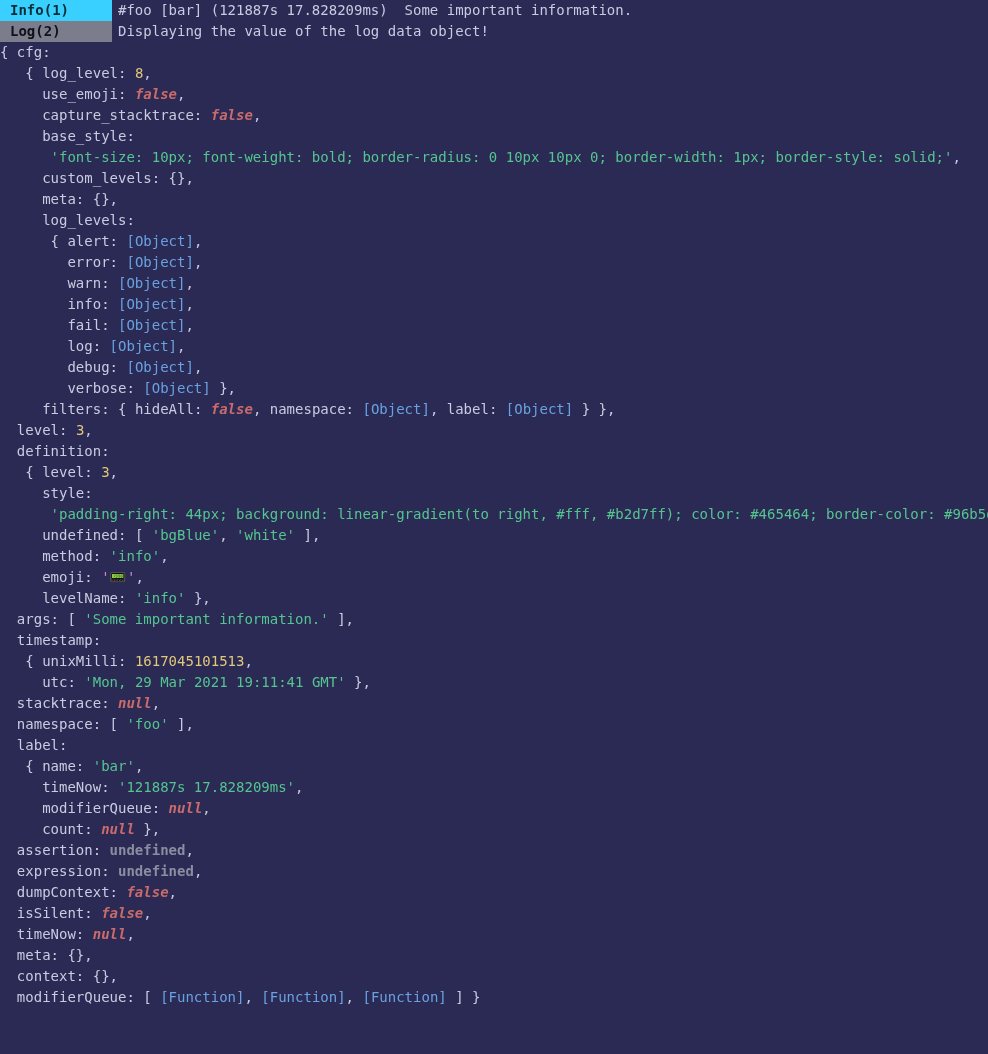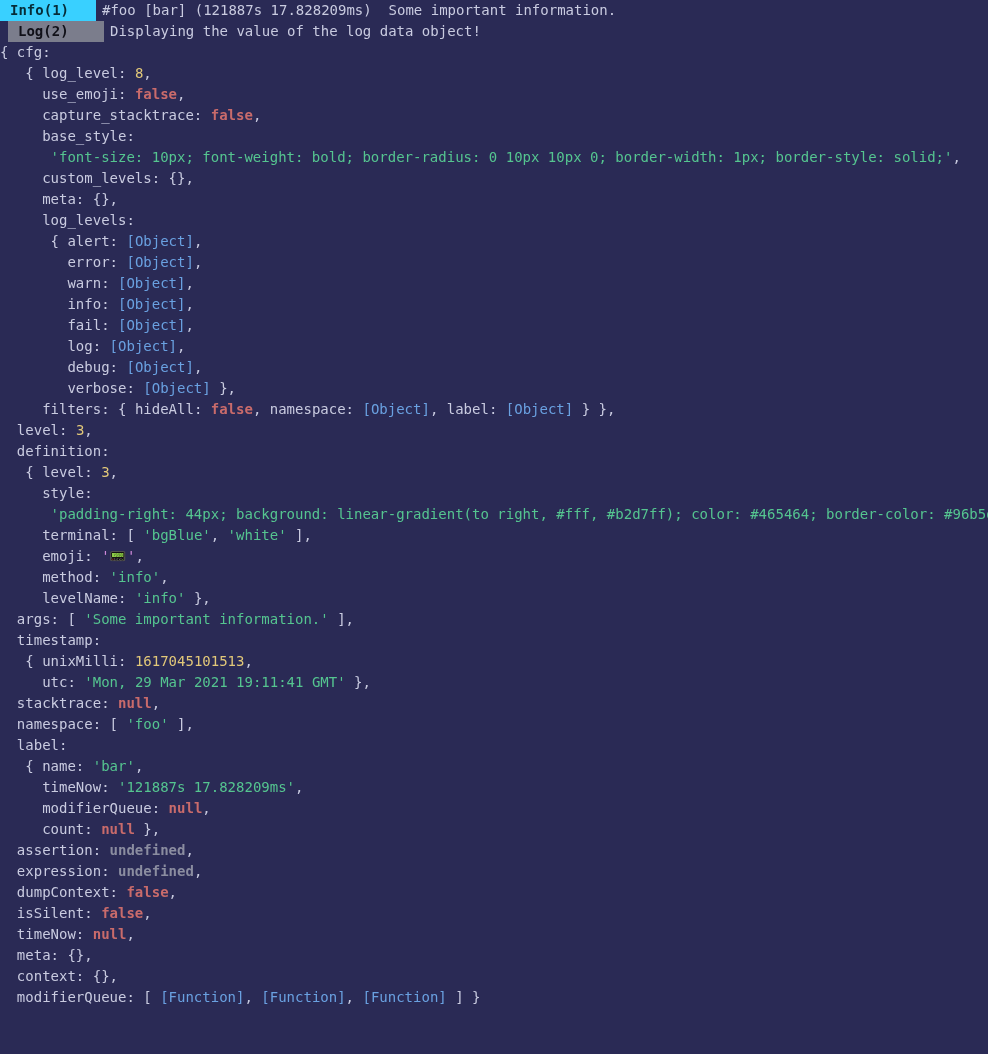--- a/index.html
+++ b/index.html
@@ -23,31 +23,31 @@
     background: var(--bg);
     color: var(--fg);
     font-family: "Menlo", "Consolas", "DejaVu Sans Mono", monospace;
     font-size: 14px;
     line-height: 21px;
     width: 988px;
   }
   .line { white-space: pre; padding: 0 8px 0 0; min-height: 21px; }
   .badge {
     display: inline-block;
-    width: 96px;
+    width: 112px;
     padding: 0 10px 0 10px;
     margin-right: 6px;
     font-weight: 600;
   }
   .badge-info { background: var(--badge-info-bg); color: var(--badge-info-fg); }
-  .badge-log  { background: var(--badge-log-bg);  color: var(--badge-log-fg); margin-left: 8px;  }
+  .badge-log  { background: var(--badge-log-bg);  color: var(--badge-log-fg);  }
   .k   { color: var(--key); }
   .n   { color: var(--num); }
   .s   { color: var(--str); }
-  .nl  { color: var(--null); font-weight: 600; }
+  .nl  { color: var(--null); font-weight: 600; font-style: italic; }
   .o   { color: var(--obj); }
   .u   { color: var(--undef); font-weight: bold; }
   .em  { color: var(--emoji); }
   .p   { color: var(--fg); }
 </style>
 </head>
 <body>
 
 <div>
 
@@ -70,23 +70,23 @@
 <div class="line"><span class="p">        </span><span class="k">fail: </span><span class="o">[Object]</span><span class="p">,</span></div>
 <div class="line"><span class="p">        </span><span class="k">log: </span><span class="o">[Object]</span><span class="p">,</span></div>
 <div class="line"><span class="p">        </span><span class="k">debug: </span><span class="o">[Object]</span><span class="p">,</span></div>
 <div class="line"><span class="p">        </span><span class="k">verbose: </span><span class="o">[Object]</span><span class="p"> },</span></div>
 <div class="line"><span class="p">     </span><span class="k">filters: </span><span class="p">{ </span><span class="k">hideAll: </span><span class="nl">false</span><span class="p">, </span><span class="k">namespace: </span><span class="o">[Object]</span><span class="p">, </span><span class="k">label: </span><span class="o">[Object]</span><span class="p"> } },</span></div>
 <div class="line"><span class="p">  </span><span class="k">level: </span><span class="n">3</span><span class="p">,</span></div>
 <div class="line"><span class="p">  </span><span class="k">definition:</span></div>
 <div class="line"><span class="p">   { </span><span class="k">level: </span><span class="n">3</span><span class="p">,</span></div>
 <div class="line"><span class="p">     </span><span class="k">style:</span></div>
 <div class="line"><span class="p">      </span><span class="s">'padding-right: 44px; background: linear-gradient(to right, #fff, #b2d7ff); color: #465464; border-color: #96b5d7;'</span></div>
-<div class="line"><span class="p">     </span><span class="k">terminal: </span><span class="p">[ </span><span class="s">'bgBlue'</span><span class="p">, </span><span class="s">'white'</span><span class="p"> ],</span></div>
+<div class="line"><span class="p">     </span><span class="k">undefined: </span><span class="p">[ </span><span class="s">'bgBlue'</span><span class="p">, </span><span class="s">'white'</span><span class="p"> ],</span></div>
+<div class="line"><span class="p">     </span><span class="k">method: </span><span class="s">'info'</span><span class="p">,</span></div>
 <div class="line"><span class="p">     </span><span class="k">emoji: </span><span class="em">'📟'</span><span class="p">,</span></div>
-<div class="line"><span class="p">     </span><span class="k">method: </span><span class="s">'info'</span><span class="p">,</span></div>
 <div class="line"><span class="p">     </span><span class="k">levelName: </span><span class="s">'info'</span><span class="p"> },</span></div>
 <div class="line"><span class="p">  </span><span class="k">args: </span><span class="p">[ </span><span class="s">'Some important information.'</span><span class="p"> ],</span></div>
 <div class="line"><span class="p">  </span><span class="k">timestamp:</span></div>
 <div class="line"><span class="p">   { </span><span class="k">unixMilli: </span><span class="n">1617045101513</span><span class="p">,</span></div>
 <div class="line"><span class="p">     </span><span class="k">utc: </span><span class="s">'Mon, 29 Mar 2021 19:11:41 GMT'</span><span class="p"> },</span></div>
 <div class="line"><span class="p">  </span><span class="k">stacktrace: </span><span class="nl">null</span><span class="p">,</span></div>
 <div class="line"><span class="p">  </span><span class="k">namespace: </span><span class="p">[ </span><span class="s">'foo'</span><span class="p"> ],</span></div>
 <div class="line"><span class="p">  </span><span class="k">label:</span></div>
 <div class="line"><span class="p">   { </span><span class="k">name: </span><span class="s">'bar'</span><span class="p">,</span></div>
 <div class="line"><span class="p">     </span><span class="k">timeNow: </span><span class="s">'121887s 17.828209ms'</span><span class="p">,</span></div>

